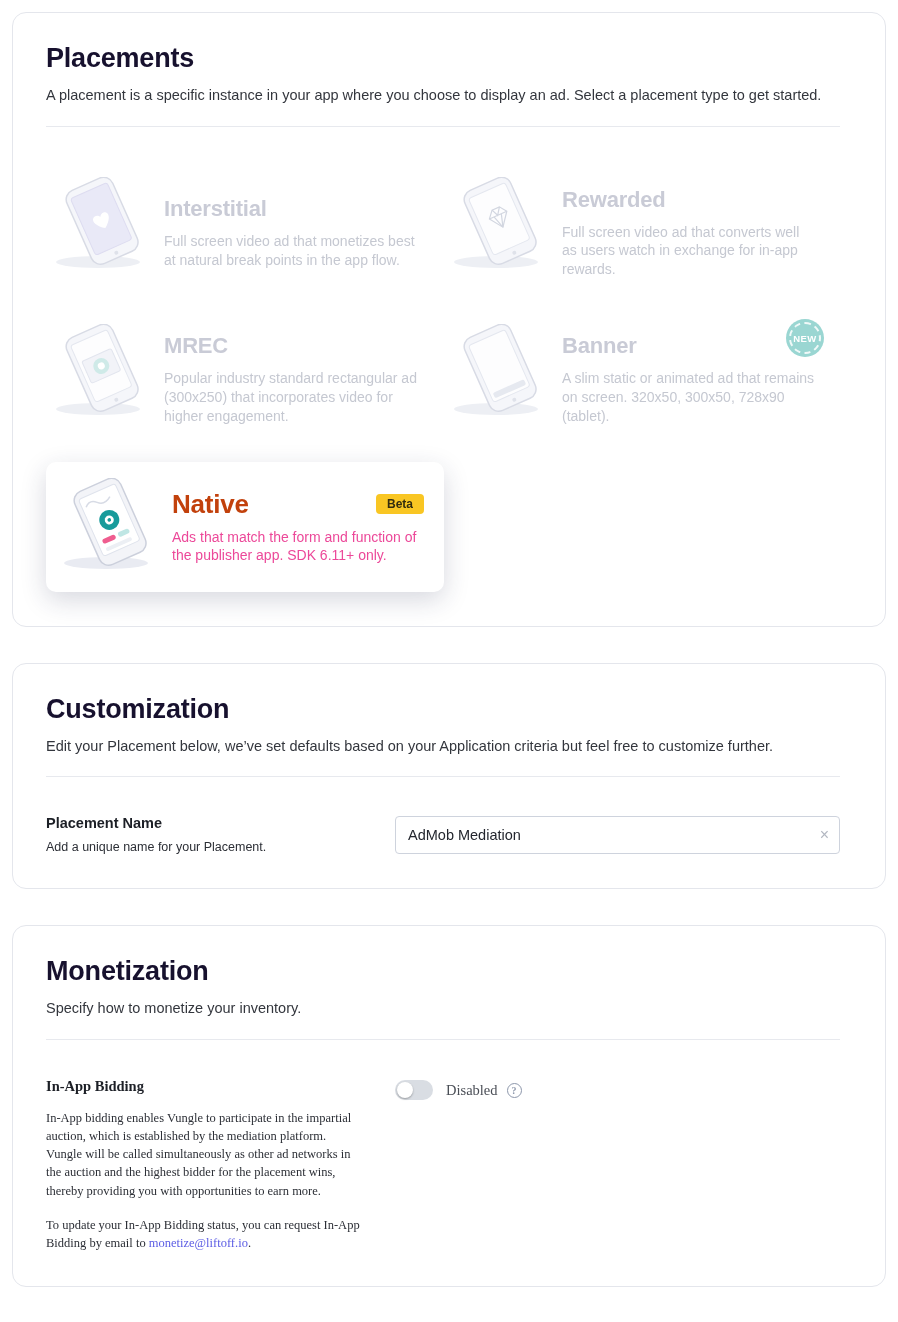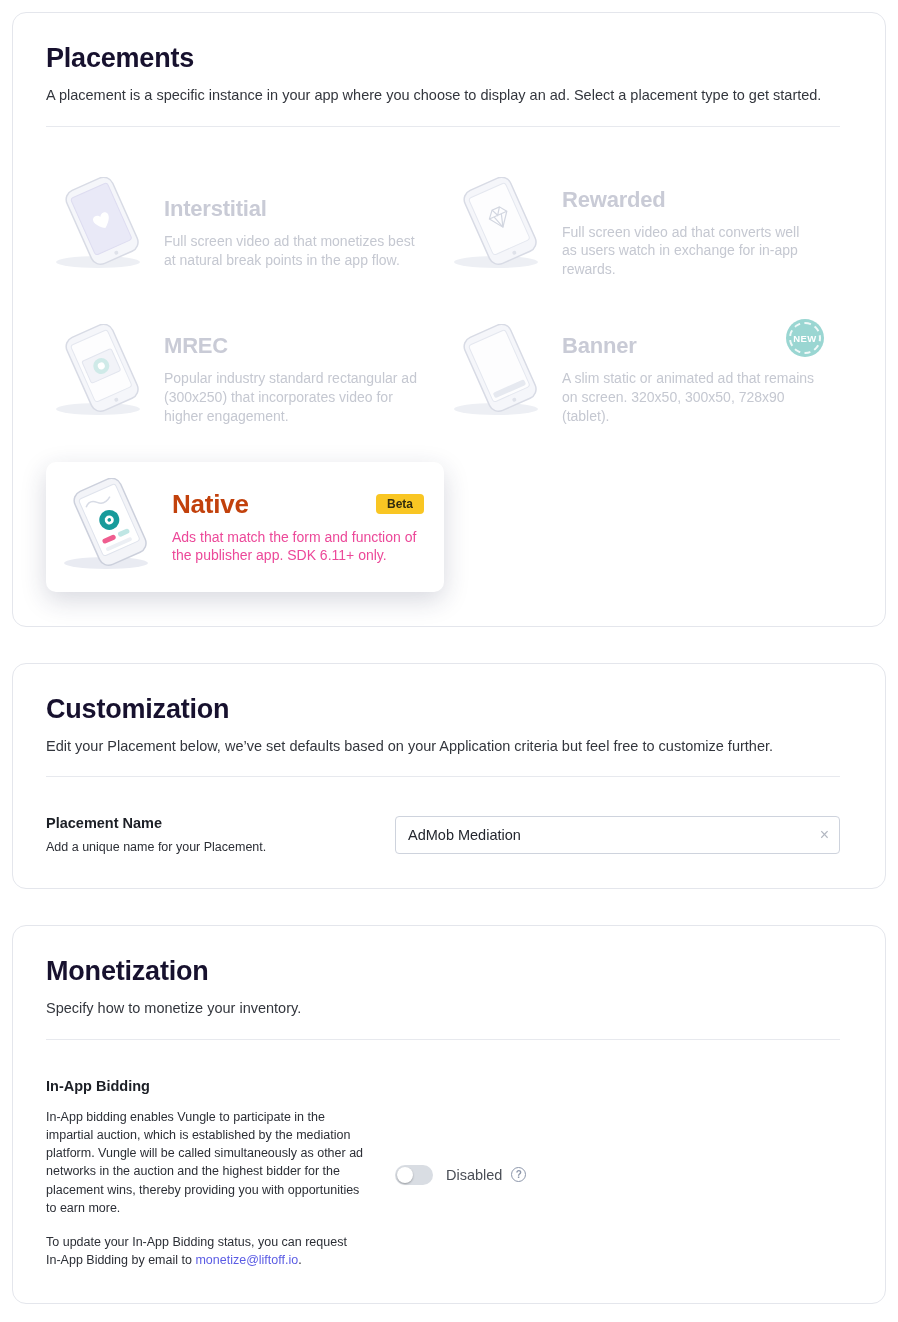--- a/index.html
+++ b/index.html
@@ -123,21 +123,21 @@
     top: 50%;
     transform: translateY(-50%);
     color: #b2b7c1;
     font-size: 16px;
     line-height: 1;
     cursor: pointer;
     user-select: none;
   }
 
   
-  .mon-row { display: flex; align-items: center; margin-top: 38px; }
+  .mon-row { display: flex; align-items: flex-start; margin-top: 38px; font-family: Liberation Serif, serif; }
   .mon-desc {
     font-size: 12.5px;
     line-height: 1.45;
     color: #2c2f36;
     margin: 14px 0 0 0;
     max-width: 318px;
   }
   .mon-desc + .mon-desc { margin-top: 16px; }
   a.link { color: var(--link, #5b5ce4); text-decoration: none; cursor: pointer; }
 

